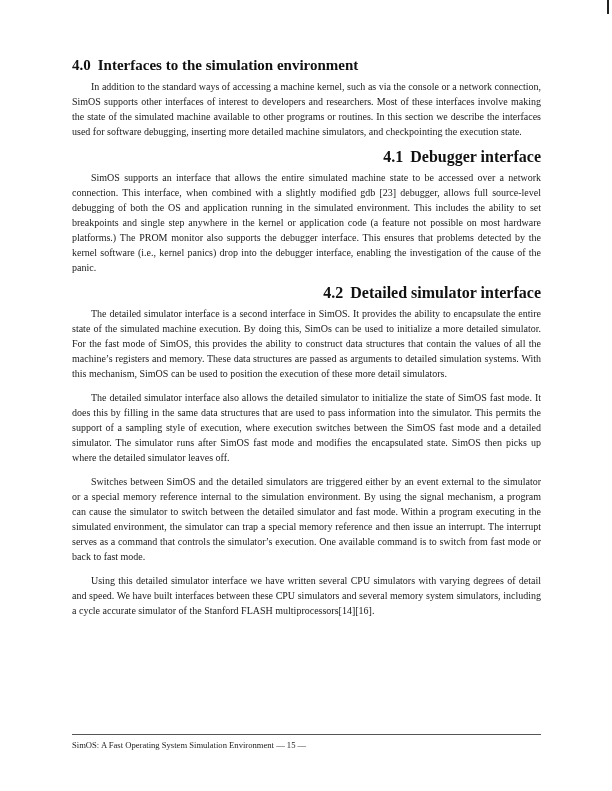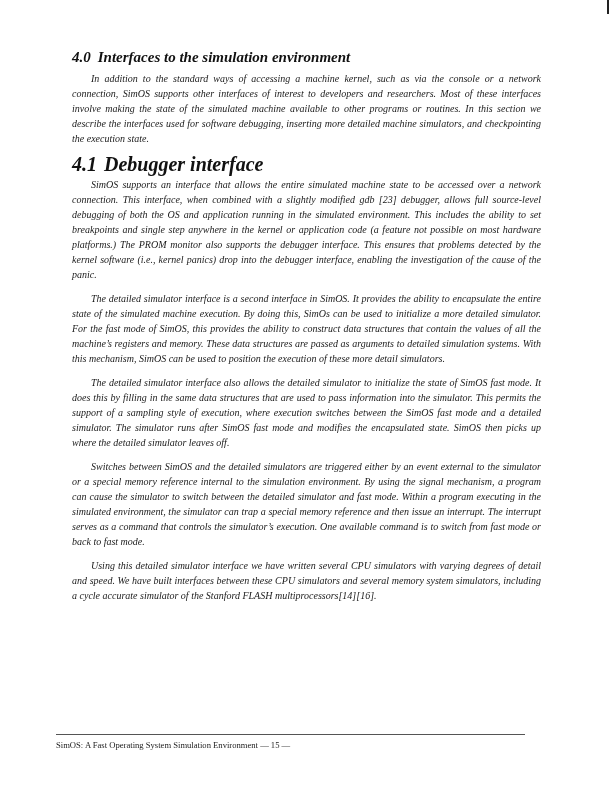--- a/index.html
+++ b/index.html
@@ -19,57 +19,57 @@
       position: absolute;
       left: 607px;
       top: 0;
       width: 2px;
       height: 14px;
       background: #222;
     }
     .page {
       position: absolute;
       left: 72px;
-      top: 48px;
+      top: 56px;
       width: 469px;
-      font-style: italic;
     }
     h1, h2 {
       font-family: "Liberation Serif", "DejaVu Serif", serif;
       font-weight: bold;
       margin: 0;
       color: #111;
       letter-spacing: 0;
     }
     h1 {
       font-size: 15px;
       line-height: 18px;
       margin-bottom: 5px;
     }
     h2 {
-      font-size: 20px;
+      font-size: 16px;
       line-height: 18px;
       margin-top: 2px;
       margin-bottom: 4px;
+      text-align: right;
     }
     .num {
       display: inline-block;
       margin-right: 7px;
     }
     p {
       margin: 0 0 9px 0;
       font-size: 10px;
       line-height: 15px;
       text-align: justify;
       text-indent: 19px;
       hyphens: none;
     }
     .footer {
       position: absolute;
-      left: 56px;
+      left: 72px;
       top: 734px;
       width: 469px;
     }
     .footer-rule {
       height: 0;
       border-top: 1px solid #555;
       margin-bottom: 5px;
     }
     .footer-text {
       font-size: 8.6px;
@@ -83,20 +83,21 @@
 <div class="corner-mark"></div>
 
 <div class="page">
 
   <h1><span class="num">4.0</span><span>Interfaces to the simulation environment</span></h1>
   <p>In addition to the standard ways of accessing a machine kernel, such as via the console or a network connection, SimOS supports other interfaces of interest to developers and researchers. Most of these interfaces involve making the state of the simulated machine available to other programs or routines. In this section we describe the interfaces used for software debugging, inserting more detailed machine simulators, and checkpointing the execution state.</p>
 
   <h2><span class="num">4.1</span><span>Debugger interface</span></h2>
   <p>SimOS supports an interface that allows the entire simulated machine state to be accessed over a network connection. This interface, when combined with a slightly modified gdb [23] debugger, allows full source-level debugging of both the OS and application running in the simulated environment. This includes the ability to set breakpoints and single step anywhere in the kernel or application code (a feature not possible on most hardware platforms.) The PROM monitor also supports the debugger interface. This ensures that problems detected by the kernel software (i.e., kernel panics) drop into the debugger interface, enabling the investigation of the cause of the panic.</p>
 
+  <h2><span class="num">4.2</span><span>Detailed simulator interface</span></h2>
   <p>The detailed simulator interface is a second interface in SimOS. It provides the ability to encapsulate the entire state of the simulated machine execution. By doing this, SimOs can be used to initialize a more detailed simulator. For the fast mode of SimOS, this provides the ability to construct data structures that contain the values of all the machine’s registers and memory. These data structures are passed as arguments to detailed simulation systems. With this mechanism, SimOS can be used to position the execution of these more detail simulators.</p>
   <p>The detailed simulator interface also allows the detailed simulator to initialize the state of SimOS fast mode. It does this by filling in the same data structures that are used to pass information into the simulator. This permits the support of a sampling style of execution, where execution switches between the SimOS fast mode and a detailed simulator. The simulator runs after SimOS fast mode and modifies the encapsulated state. SimOS then picks up where the detailed simulator leaves off.</p>
   <p>Switches between SimOS and the detailed simulators are triggered either by an event external to the simulator or a special memory reference internal to the simulation environment. By using the signal mechanism, a program can cause the simulator to switch between the detailed simulator and fast mode. Within a program executing in the simulated environment, the simulator can trap a special memory reference and then issue an interrupt. The interrupt serves as a command that controls the simulator’s execution. One available command is to switch from fast mode or back to fast mode.</p>
   <p>Using this detailed simulator interface we have written several CPU simulators with varying degrees of detail and speed. We have built interfaces between these CPU simulators and several memory system simulators, including a cycle accurate simulator of the Stanford FLASH multiprocessors[14][16].</p>
 
 </div>
 
 <div class="footer">
   <div class="footer-rule"></div>
   <div class="footer-text">

